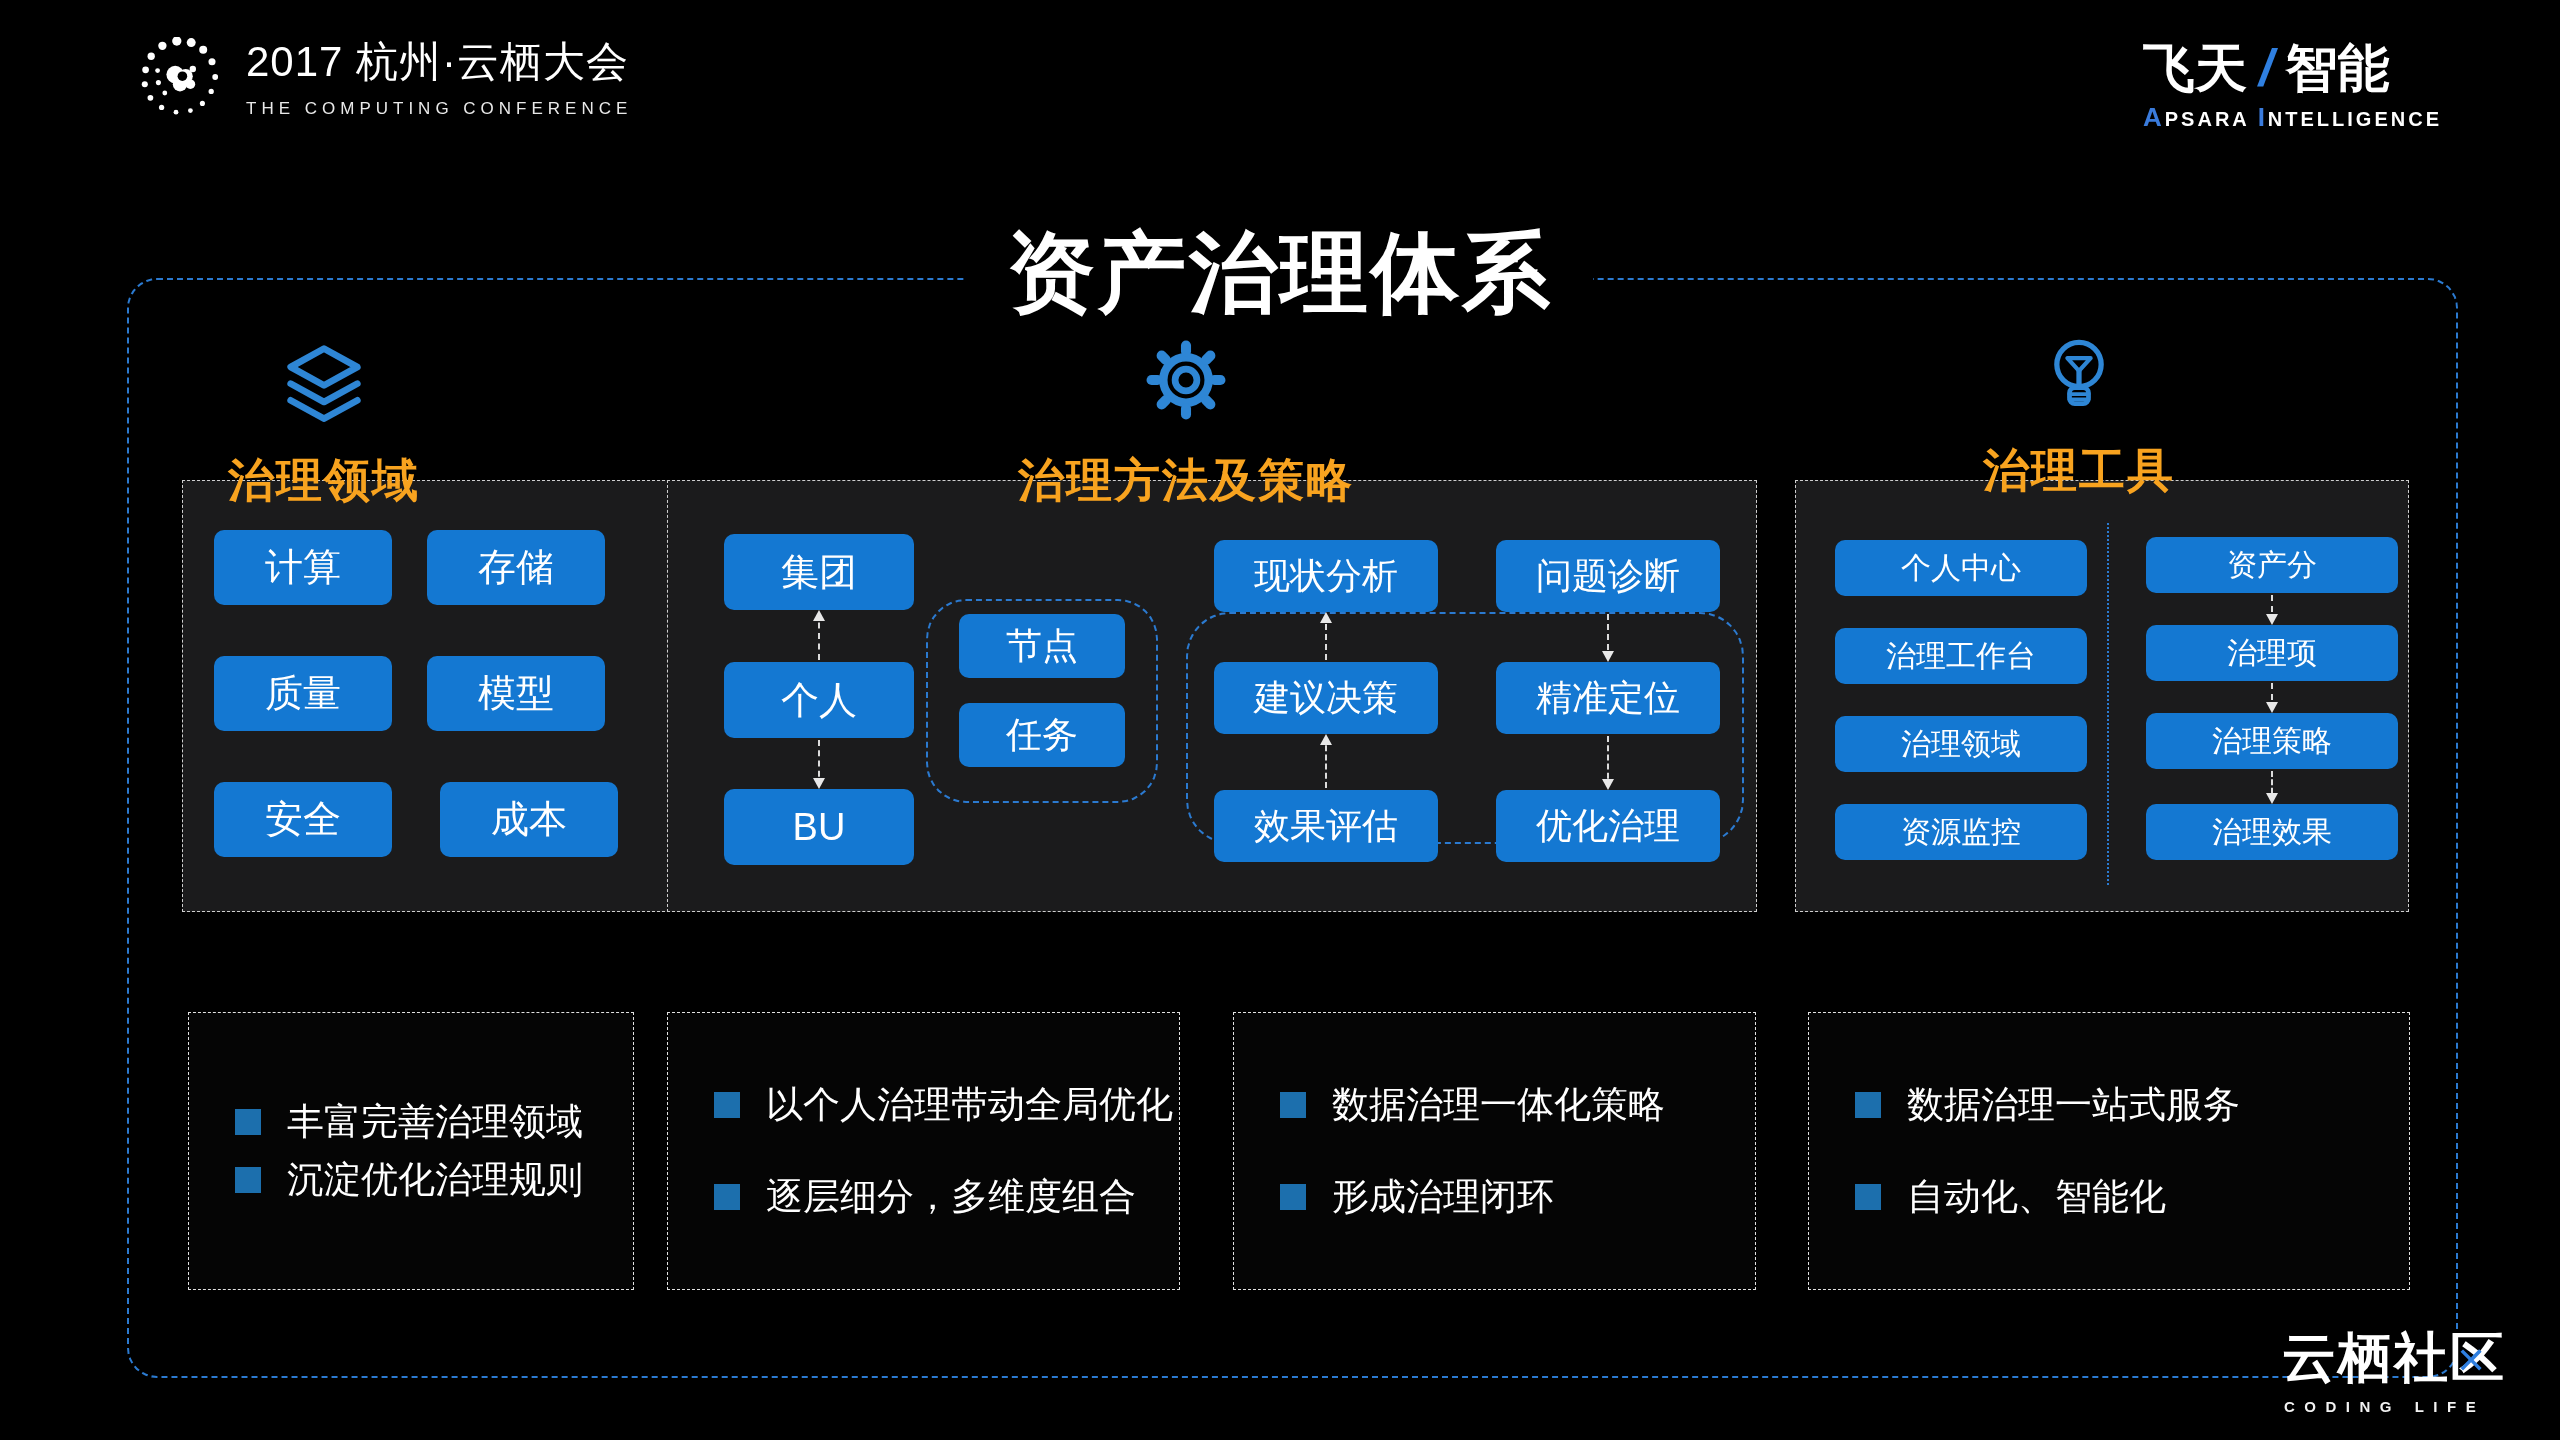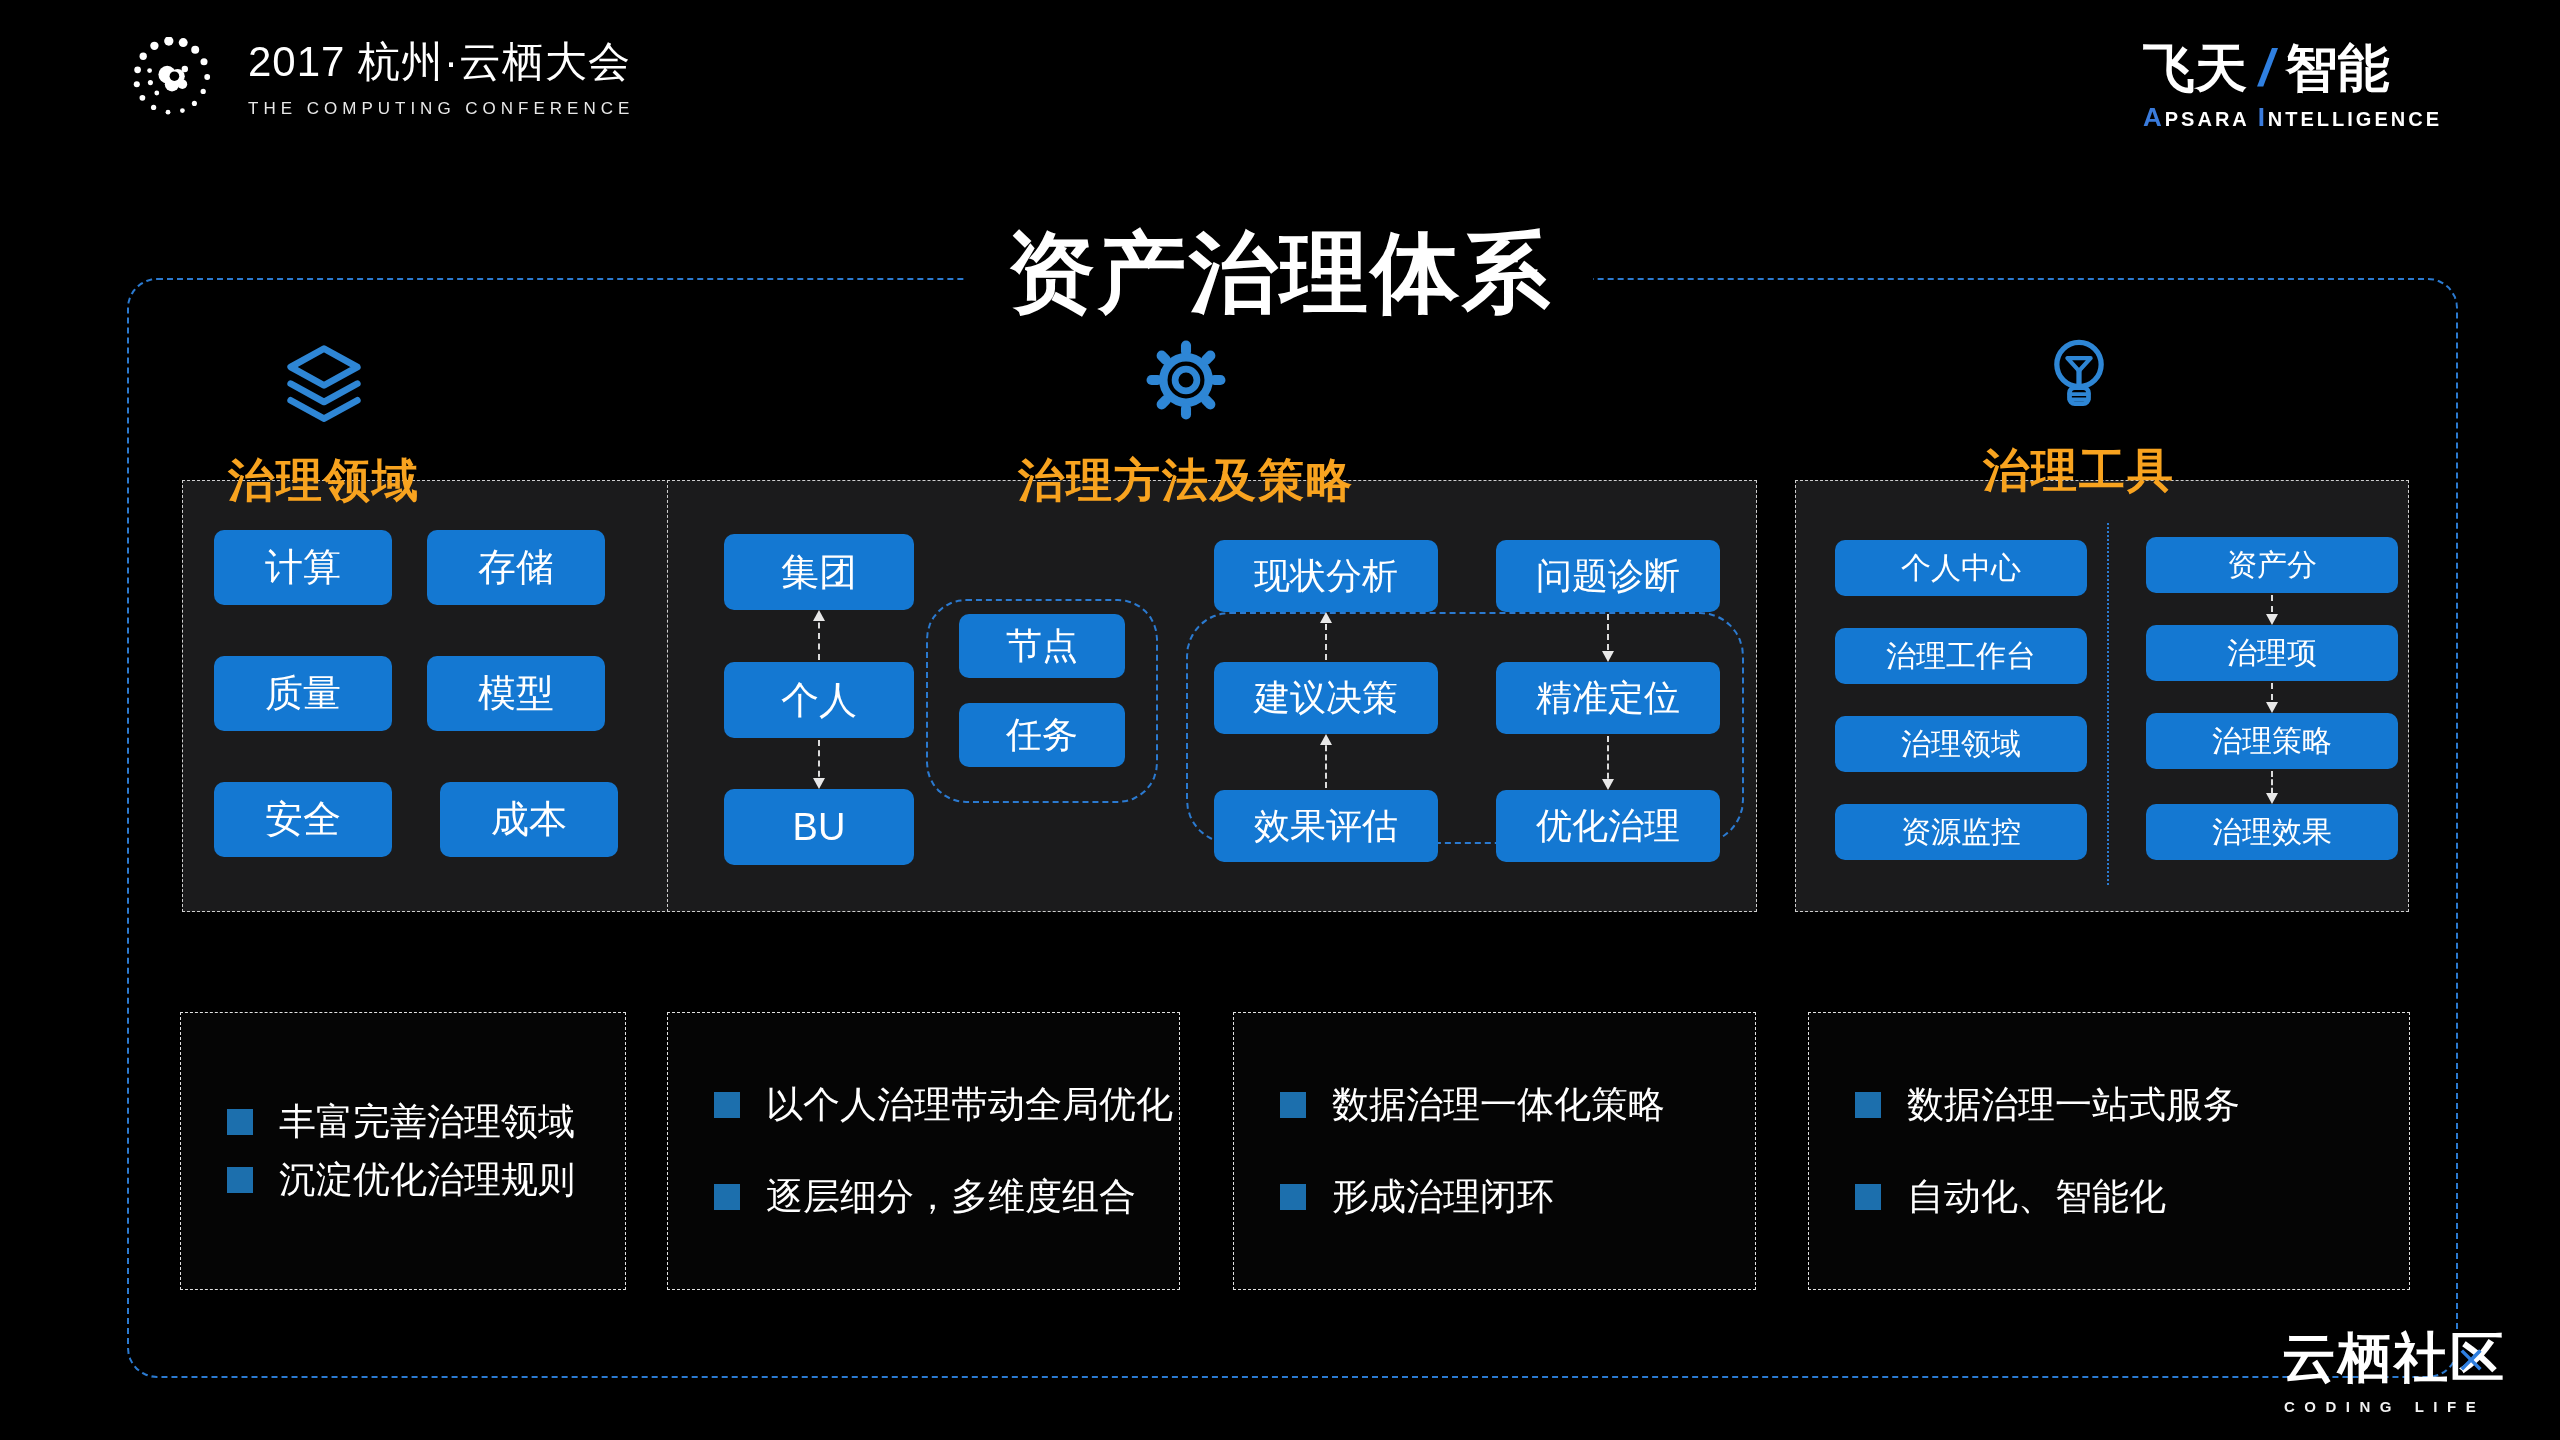--- a/index.html
+++ b/index.html
@@ -1,20 +1,20 @@
 <!DOCTYPE html>
 <html><head>
 <meta charset="utf-8">
 <style>
   html,body{margin:0;padding:0;background:#000;}
   #slide{position:relative;width:2560px;height:1440px;background:#000;overflow:hidden;
          font-family:"Liberation Sans","DejaVu Sans",sans-serif;color:#fff;}
 
   
-  .logo-left{position:absolute;left:132px;top:34px;display:flex;align-items:center;gap:36px;}
+  .logo-left{position:absolute;left:140px;top:34px;display:flex;align-items:center;gap:26px;}
   .conf-line1{font-size:42px;font-weight:500;color:#fff;letter-spacing:1px;}
   .conf-line2{margin-top:9px;font-size:17px;letter-spacing:5px;color:#e9e9e9;font-weight:500;}
   .logo-right{position:absolute;left:2143px;top:42px;}
   .brand-cn{font-size:52px;font-weight:800;color:#fff;display:flex;align-items:center;gap:12px;line-height:1;}
   .brand-slash{color:#2f7fe0;font-style:italic;font-weight:800;}
   .brand-en{margin-top:10px;font-size:20px;font-weight:700;letter-spacing:3px;color:#fff;line-height:1;}
   .brand-en .init{color:#3a7bdc;font-size:26px;}
 
   
   .frame{position:absolute;left:127px;top:278px;width:2327px;height:1096px;
@@ -64,21 +64,21 @@
   .hd.up{top:-2px;border-bottom:11px solid #e8e8e8;}
   .hd.down{bottom:-2px;border-top:11px solid #e8e8e8;}
 
   
   .note{position:absolute;top:1012px;height:278px;border:1px dashed #e2e2e2;background:#050505;
         box-sizing:border-box;display:flex;flex-direction:column;justify-content:center;
         gap:42px;padding-left:46px;z-index:1;}
   .note-item{display:flex;align-items:center;gap:26px;}
   .note-sq{width:26px;height:26px;background:#1c6fad;flex:0 0 auto;}
   .note-txt{font-size:37px;color:#fff;white-space:nowrap;}
-  #note-1{left:180px;width:446px;gap:8px;}
+  #note-1{left:188px;width:446px;gap:8px;}
   #note-2{left:667px;width:513px;}
   #note-3{left:1233px;width:523px;}
   #note-4{left:1808px;width:602px;}
 
   
   .community{position:absolute;left:2282px;top:1328px;z-index:6;font-size:54px;
              font-weight:800;color:#fff;letter-spacing:2px;line-height:1.1;white-space:nowrap;}
   .community-x{position:absolute;left:2456px;top:1340px;z-index:7;color:#2f7fe0;
                font-size:36px;font-weight:900;}
   .tagline{position:absolute;left:2284px;top:1398px;z-index:6;font-size:15px;

